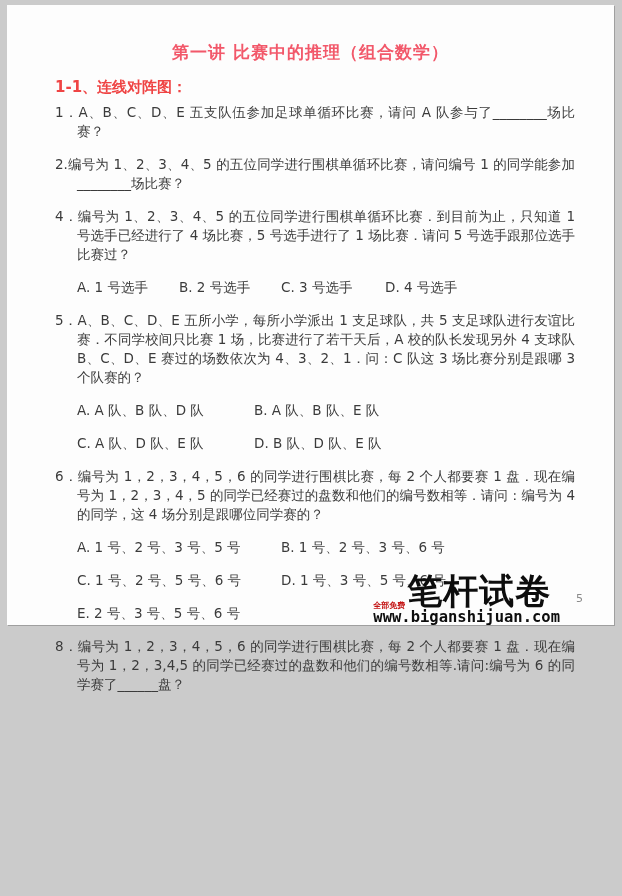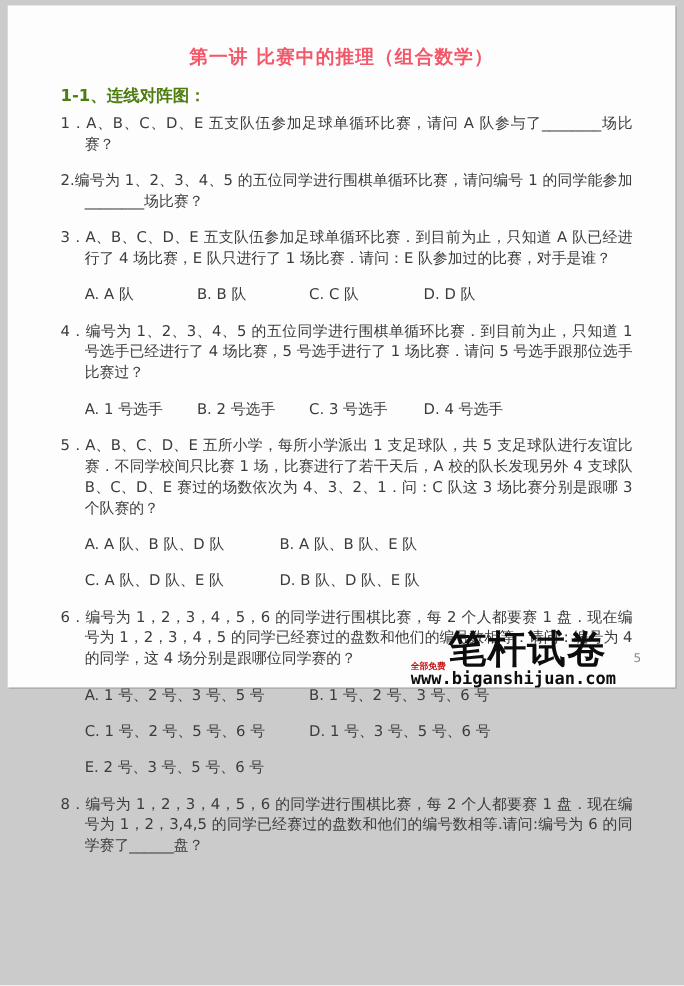--- a/index.html
+++ b/index.html
@@ -25,21 +25,21 @@
     margin: 36px 0 0 0;
     text-align: center;
     color: #f2586a;
     font-size: 17px;
     font-weight: bold;
     letter-spacing: 1px;
     line-height: 22px;
   }
   .section {
     margin: 15px 0 0 48px;
-    color: #4d7c0f;
+    color: #ef4444;
     font-size: 15px;
     font-weight: bold;
     line-height: 19px;
   }
   .content {
     padding: 6px 39px 0 48px;
     color: #3b3b3b;
     font-size: 13.5px;
     line-height: 19px;
   }
@@ -106,29 +106,20 @@
     <div class="content">
 
       <div class="q">
         <p class="q-text"><span>1．</span><span>A、B、C、D、E 五支队伍参加足球单循环比赛，请问 A 队参与了________场比赛？</span></p>
       </div>
 
       <div class="q">
         <p class="q-text"><span>2.</span><span>编号为 1、2、3、4、5 的五位同学进行围棋单循环比赛，请问编号 1 的同学能参加________场比赛？</span></p>
       </div>
 
-      <div class="q">
-        <p class="q-text"><span>3．</span><span>A、B、C、D、E 五支队伍参加足球单循环比赛．到目前为止，只知道 A 队已经进行了 4 场比赛，E 队只进行了 1 场比赛．请问：E 队参加过的比赛，对手是谁？</span></p>
-        <div class="opts opts-4col">
-          <span class="opt">A. A 队</span>
-          <span class="opt">B. B 队</span>
-          <span class="opt">C. C 队</span>
-          <span class="opt">D. D 队</span>
-        </div>
-      </div>
 
       <div class="q">
         <p class="q-text"><span>4．</span><span>编号为 1、2、3、4、5 的五位同学进行围棋单循环比赛．到目前为止，只知道 1 号选手已经进行了 4 场比赛，5 号选手进行了 1 场比赛．请问 5 号选手跟那位选手比赛过？</span></p>
         <div class="opts opts-4col">
           <span class="opt">A. 1 号选手</span>
           <span class="opt">B. 2 号选手</span>
           <span class="opt">C. 3 号选手</span>
           <span class="opt">D. 4 号选手</span>
         </div>
       </div>

